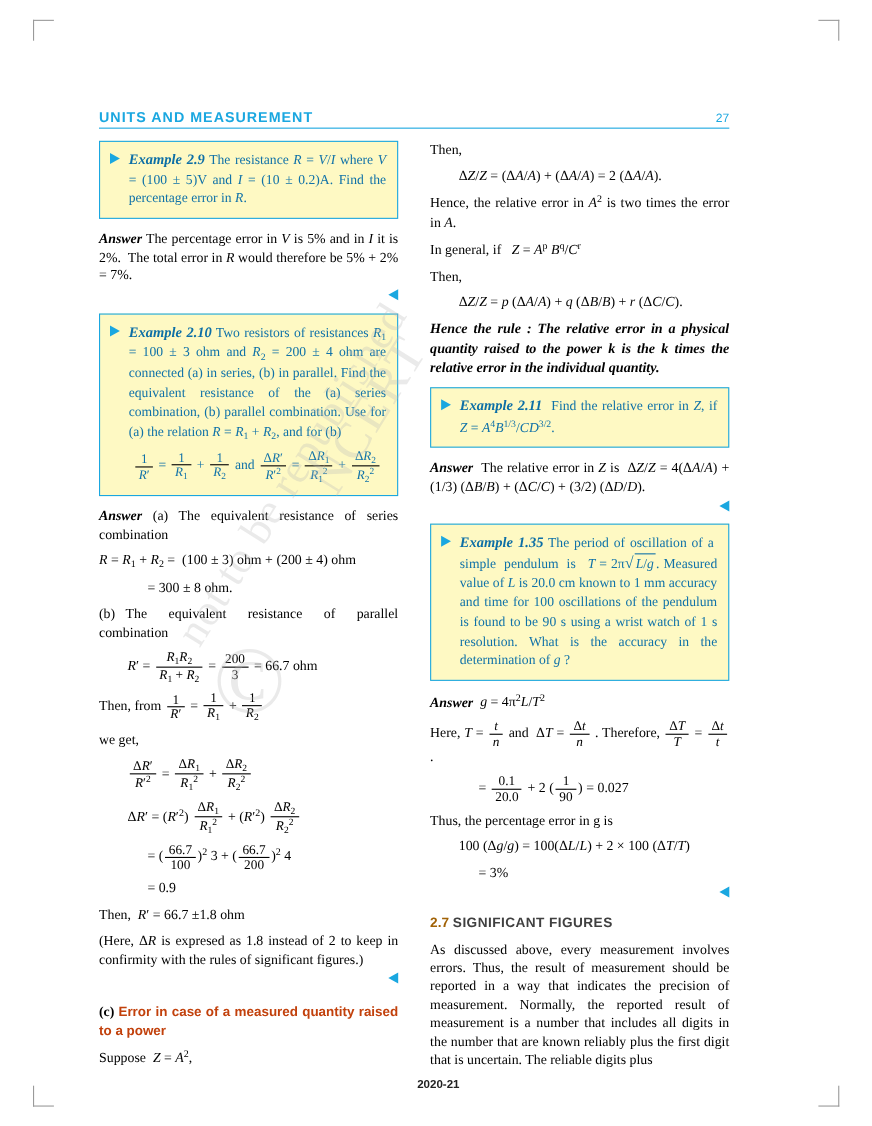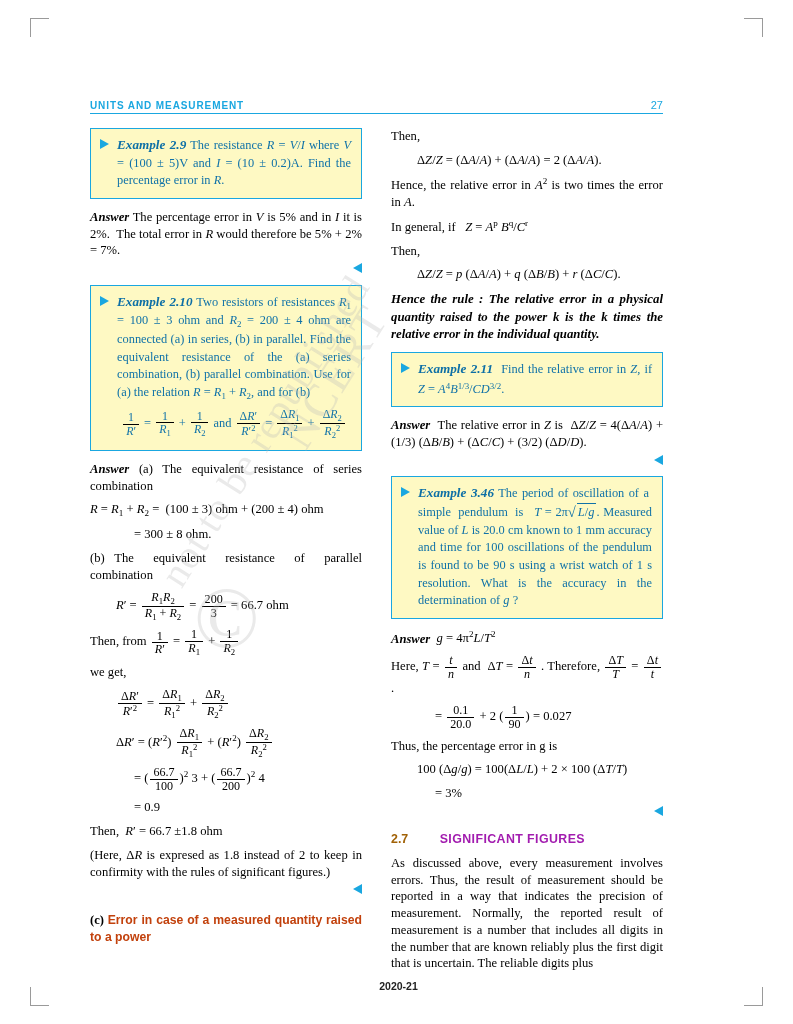--- a/index.html
+++ b/index.html
@@ -39,21 +39,21 @@
     width: 573px;
     border-bottom: 1.6px solid #1aa7e0;
     padding-bottom: 2px;
     display: flex;
     justify-content: space-between;
     align-items: flex-end;
   }
   .header .title {
     font-family: "Liberation Sans", sans-serif;
     font-weight: bold;
-    font-size: 10px;
+    font-size: 13px;
     letter-spacing: 0.9px;
     color: #1aa7e0;
   }
   .header .pageno {
     font-family: "Liberation Sans", sans-serif;
     font-size: 11px;
     color: #1aa7e0;
   }
 
   .col {
@@ -122,21 +122,21 @@
     text-align: justify;
     font-style: italic;
   }
   .sechead {
     font-family: "Liberation Sans", sans-serif;
     font-weight: bold;
     font-size: 12.4px;
     margin: 10px 0 7px 0;
   }
   .sechead .num { color: #a16207; }
-  .sechead .txt { color: #a21caf; letter-spacing: 0.4px; margin-left: 28px; }
+  .sechead .txt { color: #404040; letter-spacing: 0.4px; }
 
   .cpart {
     margin: 12px 0 6px 0;
     font-size: 12.6px;
   }
   .cpart b.red {
     color: #c2410c;
     font-family: "Liberation Sans", sans-serif;
     font-size: 12.2px;
   }
@@ -343,20 +343,23 @@
     <div class="endtri-wrap"><span class="endtri"></span></div>
 
     <div class="cpart">
       <span class="lbl">(c)</span>
       <b class="red">
         <span>Error in case of a measured quantity</span>
         <span>raised to a power</span>
       </b>
     </div>
 
+    <p>
+      Suppose &nbsp;<i>Z</i> = <i>A</i><span class="sup">2</span>,
+    </p>
   </div>
 
   <div class="col right">
 
     <p>Then,</p>
 
     <p class="ind">
       Δ<i>Z</i>/<i>Z</i> = (Δ<i>A</i>/<i>A</i>) + (Δ<i>A</i>/<i>A</i>) = 2 (Δ<i>A</i>/<i>A</i>).
     </p>
 
@@ -390,21 +393,21 @@
       <span class="ans">Answer</span>
       <span>
         &nbsp;The relative error in <i>Z</i> is&nbsp; Δ<i>Z</i>/<i>Z</i> =
         4(Δ<i>A</i>/<i>A</i>) +(1/3) (Δ<i>B</i>/<i>B</i>) + (Δ<i>C</i>/<i>C</i>) + (3/2) (Δ<i>D</i>/<i>D</i>).
       </span>
     </p>
     <div class="endtri-wrap"><span class="endtri"></span></div>
 
     <div class="box">
       <div class="tri"></div>
-      <span class="extitle">Example 3.46</span>
+      <span class="extitle">Example 1.35</span>
       <span>
         The period of oscillation of
         a&nbsp; simple&nbsp; pendulum&nbsp; is&nbsp;&nbsp; <i>T</i> = 2π<span class="sqrt"><span><i>L</i>/<i>g</i></span></span>.
         Measured value of <i>L</i> is 20.0 cm known to 1
         mm accuracy and time for 100 oscillations
         of the pendulum is found to be 90 s using
         a wrist watch of 1 s resolution. What is the
         accuracy in the determination of <i>g</i> ?
       </span>
     </div>

